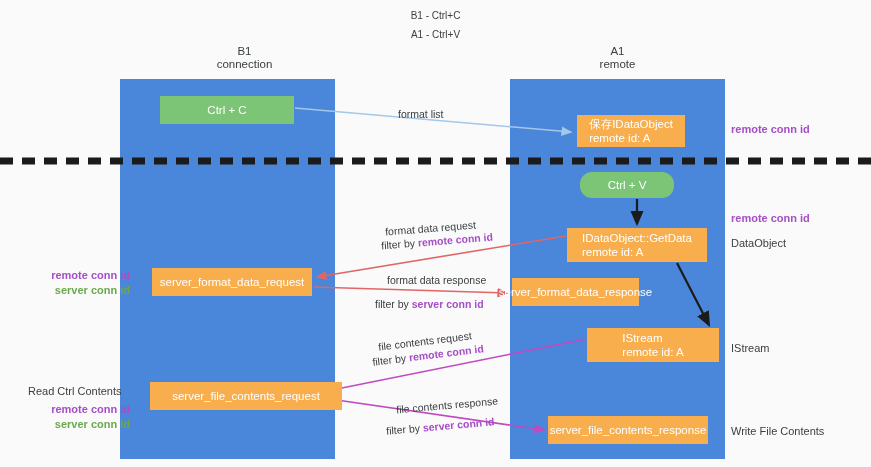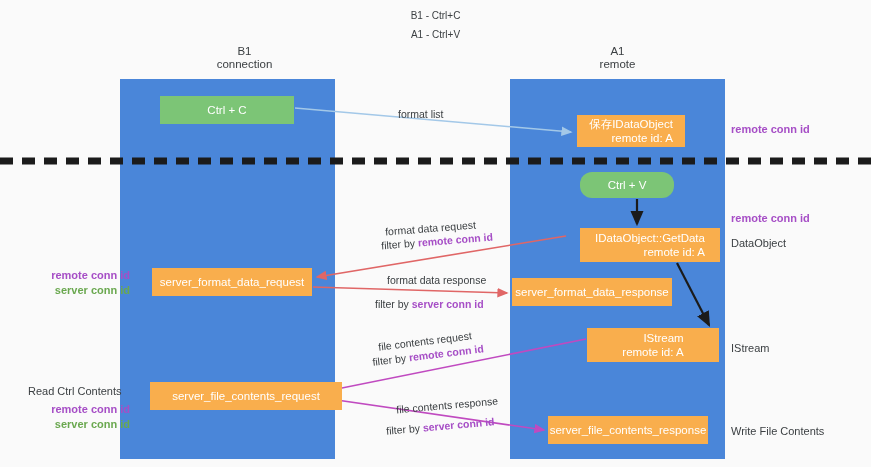--- a/index.html
+++ b/index.html
@@ -43,36 +43,36 @@
   #head-left  { left: 137px; top: 45px; width: 215px; }
   #head-right { left: 510px; top: 45px; width: 215px; }
 
   
   .node {
     box-sizing: border-box;
     display: flex;
     flex-direction: column;
     align-items: center;
     justify-content: center;
-    text-align: right;
+    text-align: left;
     color: #ffffff;
     font-size: 11.5px;
     line-height: 14px;
     padding: 2px 4px;
     z-index: 5;
   }
   .green  { background: #7cc576; }
   .orange { background: #f9ae4d; }
 
   #n-ctrlc   { left: 160px; top: 96px;  width: 134px; height: 28px; }
   #n-save    { left: 577px; top: 115px; width: 108px; height: 32px; }
   #n-ctrlv   { left: 580px; top: 172px; width: 94px; height: 26px; border-radius: 12px; }
-  #n-getdata { left: 567px; top: 228px; width: 140px; height: 34px; margin-left: 13px; }
+  #n-getdata { left: 567px; top: 228px; width: 140px; height: 34px; }
   #n-sfreq   { left: 152px; top: 268px; width: 160px; height: 28px; }
-  #n-sfresp  { left: 512px; top: 278px; width: 160px; height: 28px; }
+  #n-sfresp  { left: 512px; top: 278px; width: 127px; height: 28px; }
   #n-istream { left: 587px; top: 328px; width: 132px; height: 34px; }
   #n-sfcreq  { left: 150px; top: 382px; width: 192px; height: 28px; }
   #n-sfcresp { left: 548px; top: 416px; width: 160px; height: 28px; }
 
   
   .side-label {
     font-size: 11px;
     line-height: 15px;
     color: #3c4043;
   }

